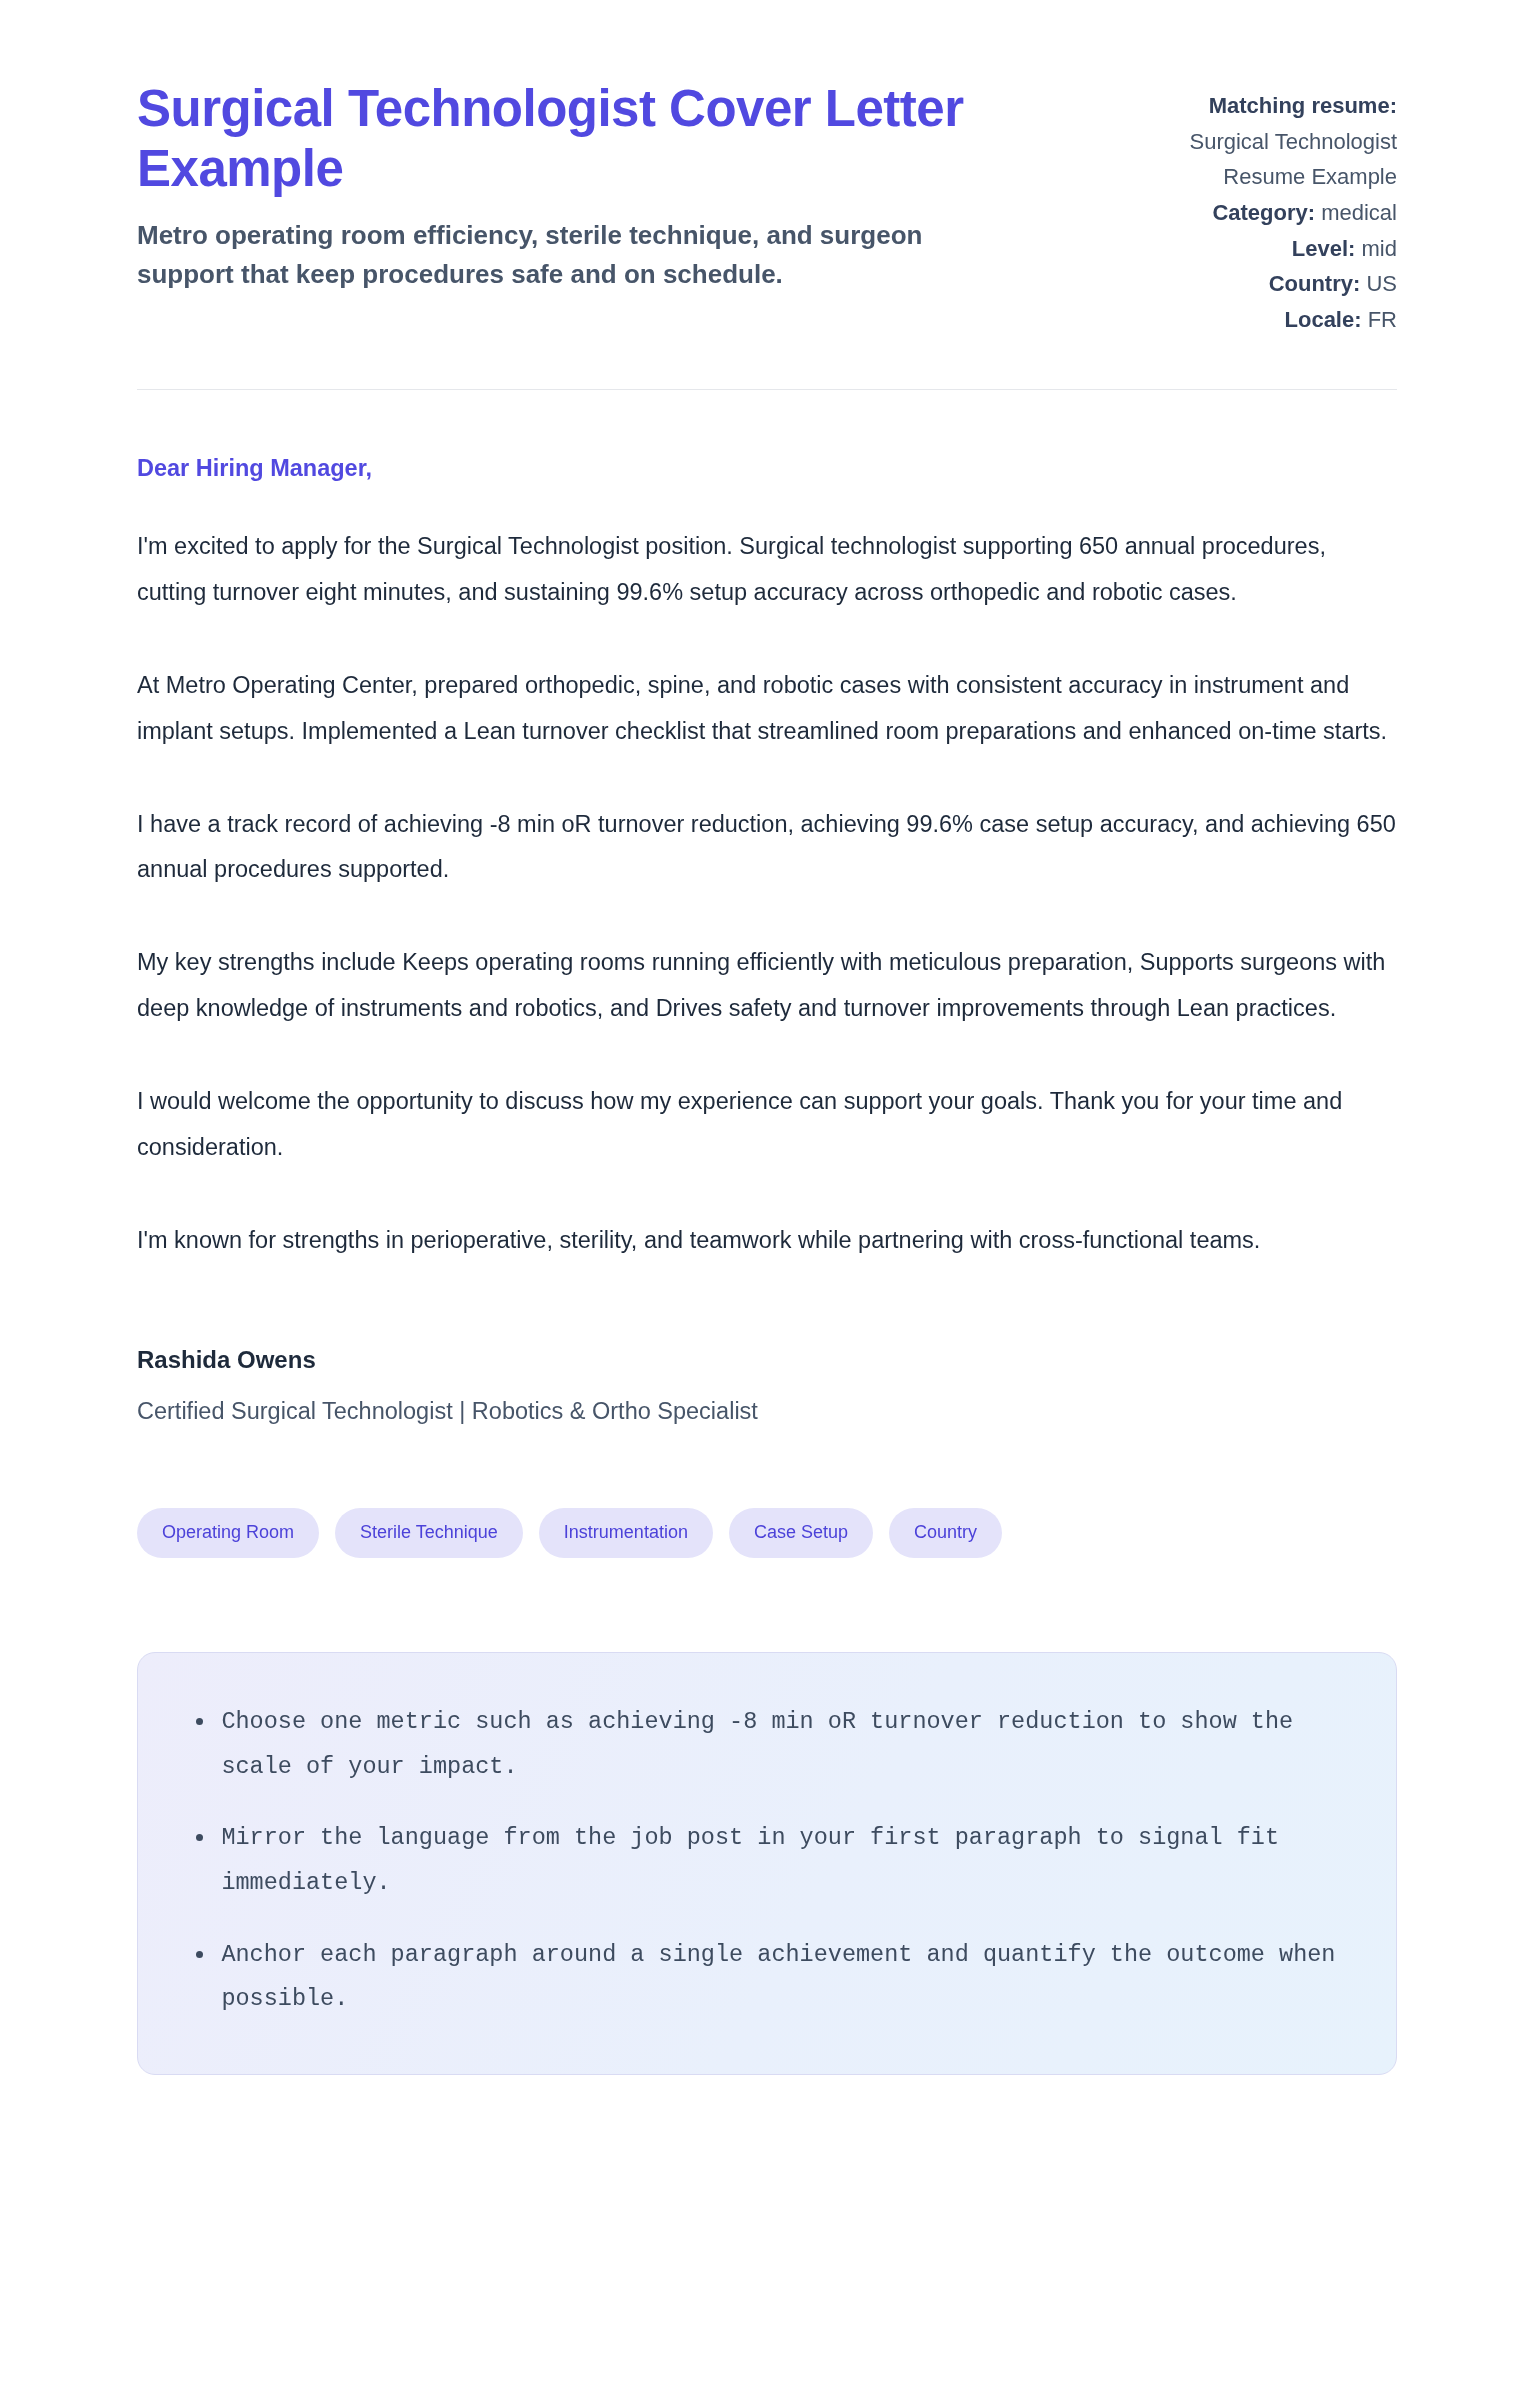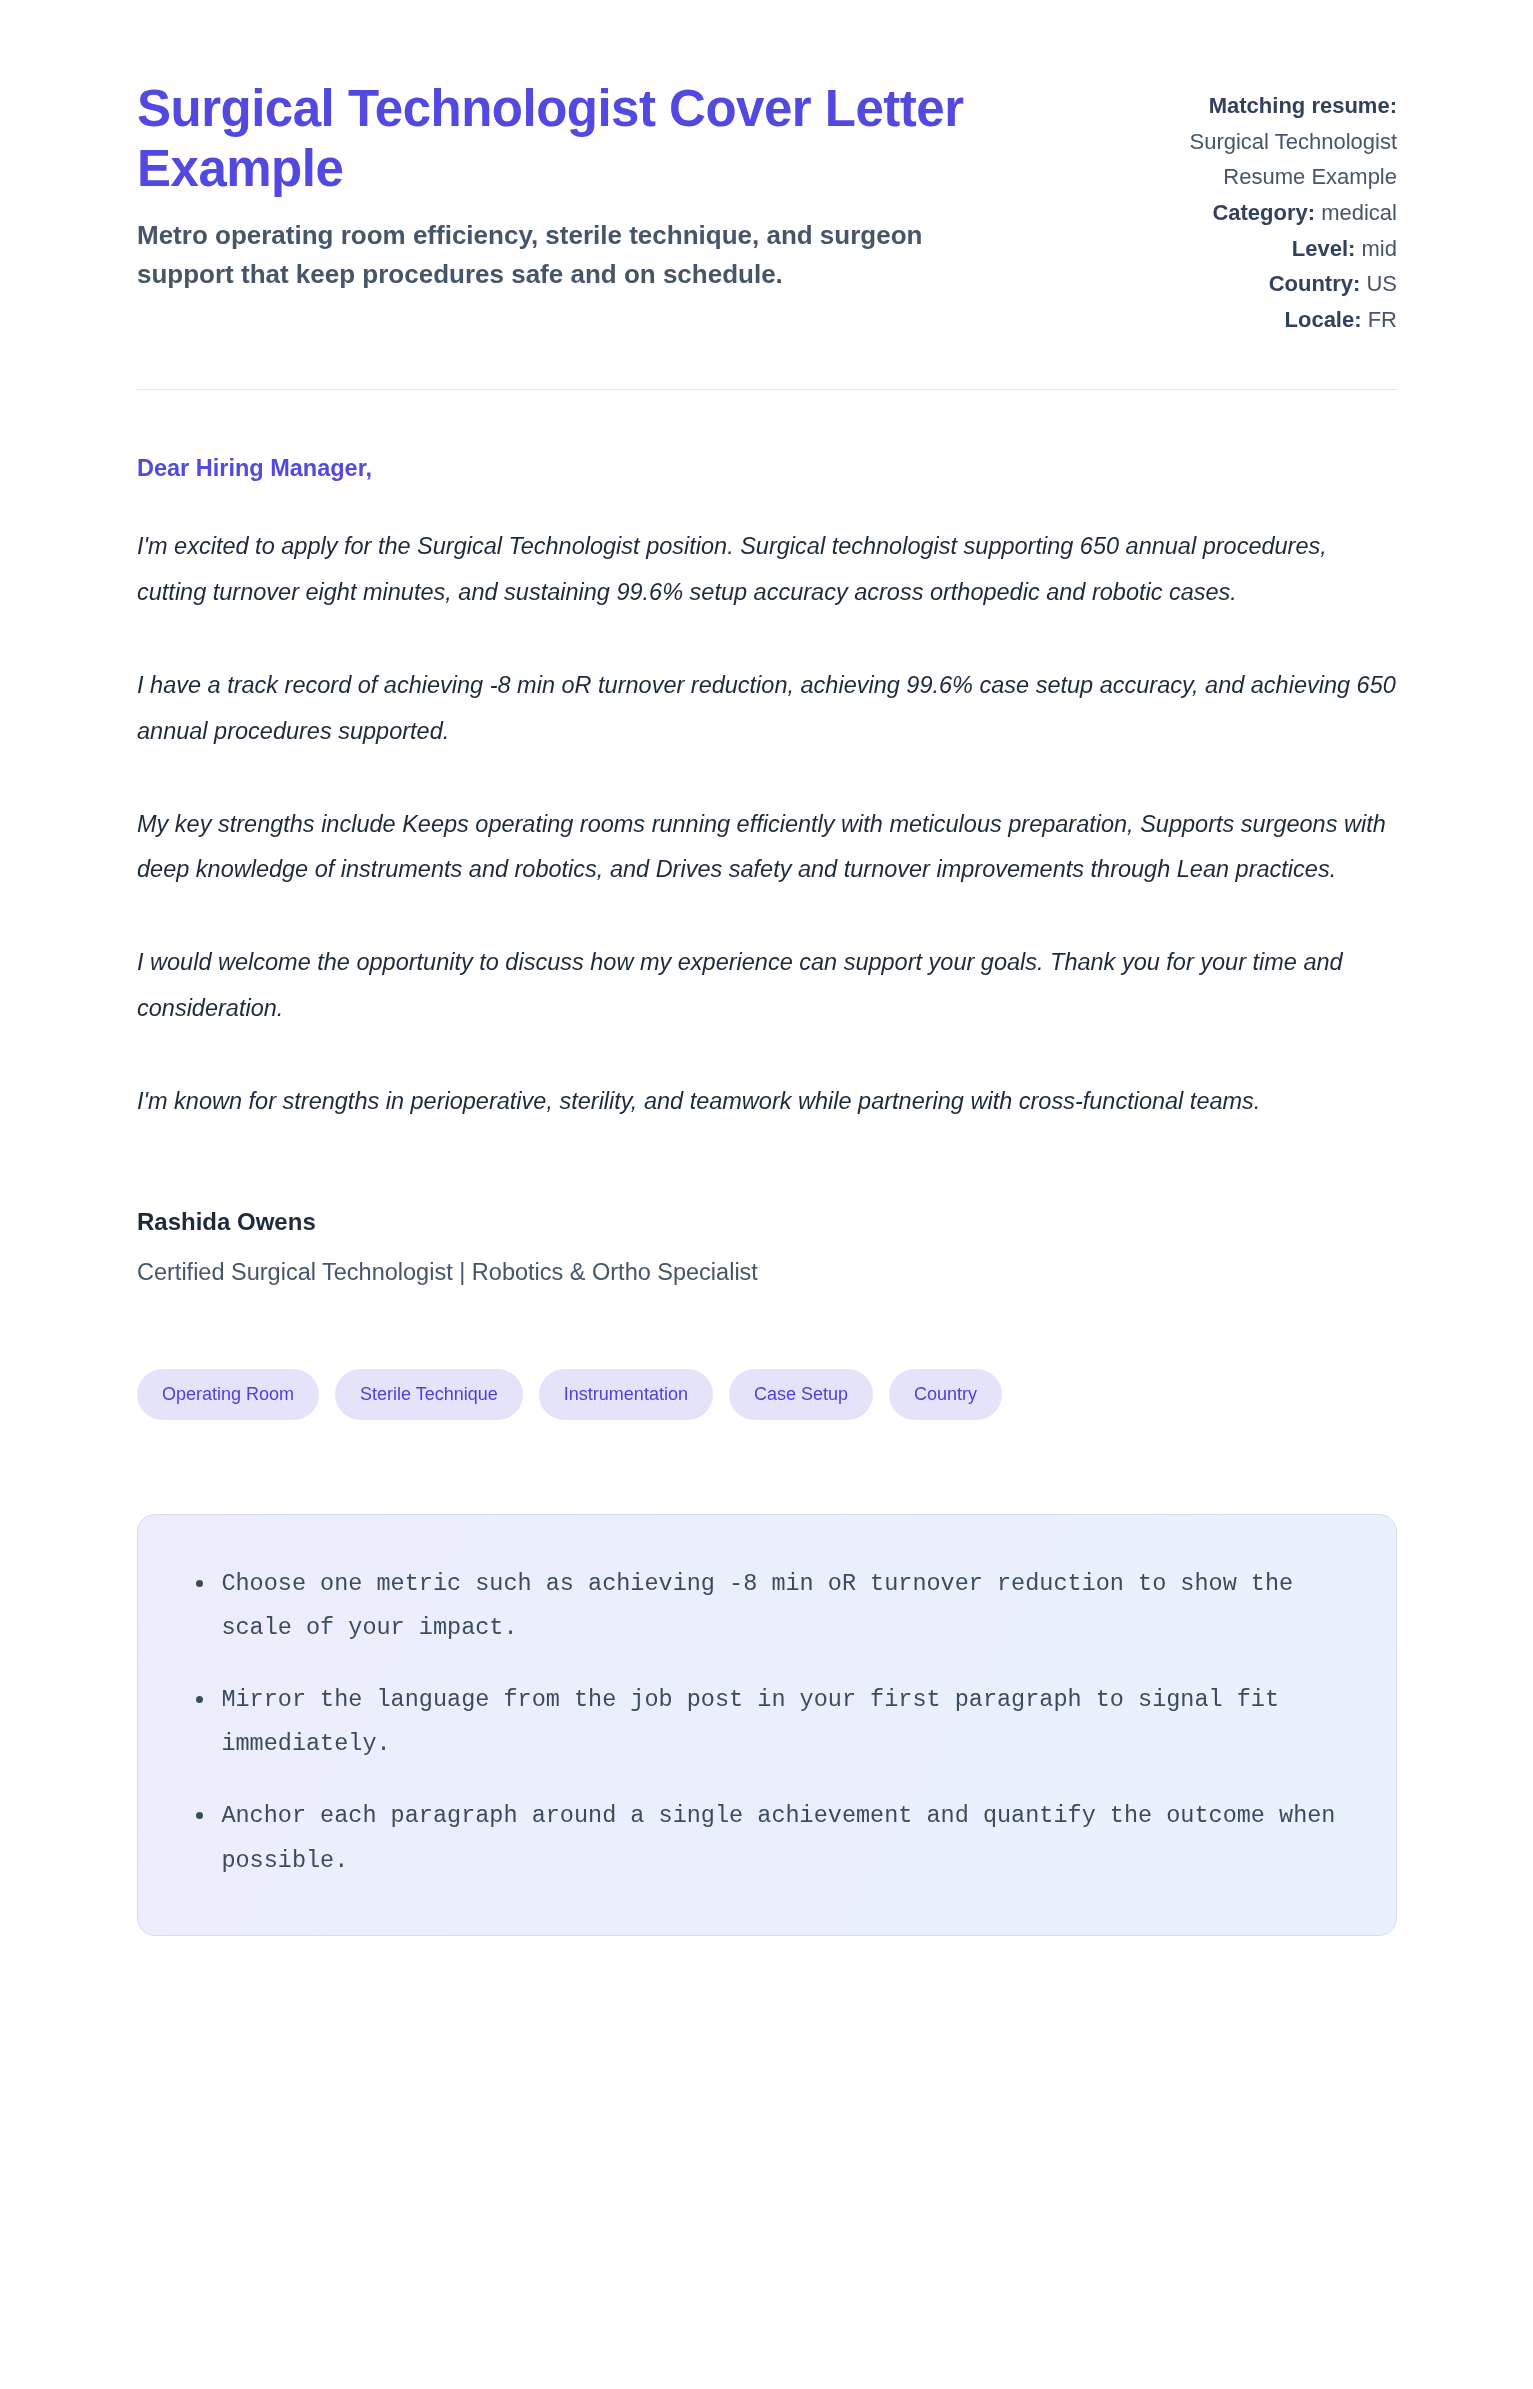--- a/index.html
+++ b/index.html
@@ -77,21 +77,20 @@
     margin:0 0 42px 0;
     font-size:23.5px;
     font-weight:bold;
     color:var(--accent);
   }
   .para{
     margin:0 0 47px 0;
     font-size:23.5px;
     line-height:1.95;
     color:var(--body-text);
-    font-style:italic;
   }
   .sig-name{
     margin:83px 0 0 0;
     font-size:24px;
     font-weight:bold;
     color:var(--body-text);
   }
   .sig-title{
     margin:23.5px 0 0 0;
     font-size:23.5px;
@@ -174,20 +173,21 @@
         <span class="meta-value">FR</span>
       </div>
     </aside>
   </header>
 
   <hr class="divider">
 
   <section class="letter">
     <p class="salutation">Dear Hiring Manager,</p>
     <p class="para">I'm excited to apply for the Surgical Technologist position. Surgical technologist supporting 650 annual procedures, cutting turnover eight minutes, and sustaining 99.6% setup accuracy across orthopedic and robotic cases.</p>
+    <p class="para">At Metro Operating Center, prepared orthopedic, spine, and robotic cases with consistent accuracy in instrument and implant setups. Implemented a Lean turnover checklist that streamlined room preparations and enhanced on-time starts.</p>
     <p class="para">I have a track record of achieving -8 min oR turnover reduction, achieving 99.6% case setup accuracy, and achieving 650 annual procedures supported.</p>
     <p class="para">My key strengths include Keeps operating rooms running efficiently with meticulous preparation, Supports surgeons with deep knowledge of instruments and robotics, and Drives safety and turnover improvements through Lean practices.</p>
     <p class="para">I would welcome the opportunity to discuss how my experience can support your goals. Thank you for your time and consideration.</p>
     <p class="para">I'm known for strengths in perioperative, sterility, and teamwork while partnering with cross-functional teams.</p>
     <p class="sig-name">Rashida Owens</p>
     <p class="sig-title">Certified Surgical Technologist | Robotics &amp; Ortho Specialist</p>
   </section>
 
   <div class="tags">
     <span class="tag">Operating Room</span>

